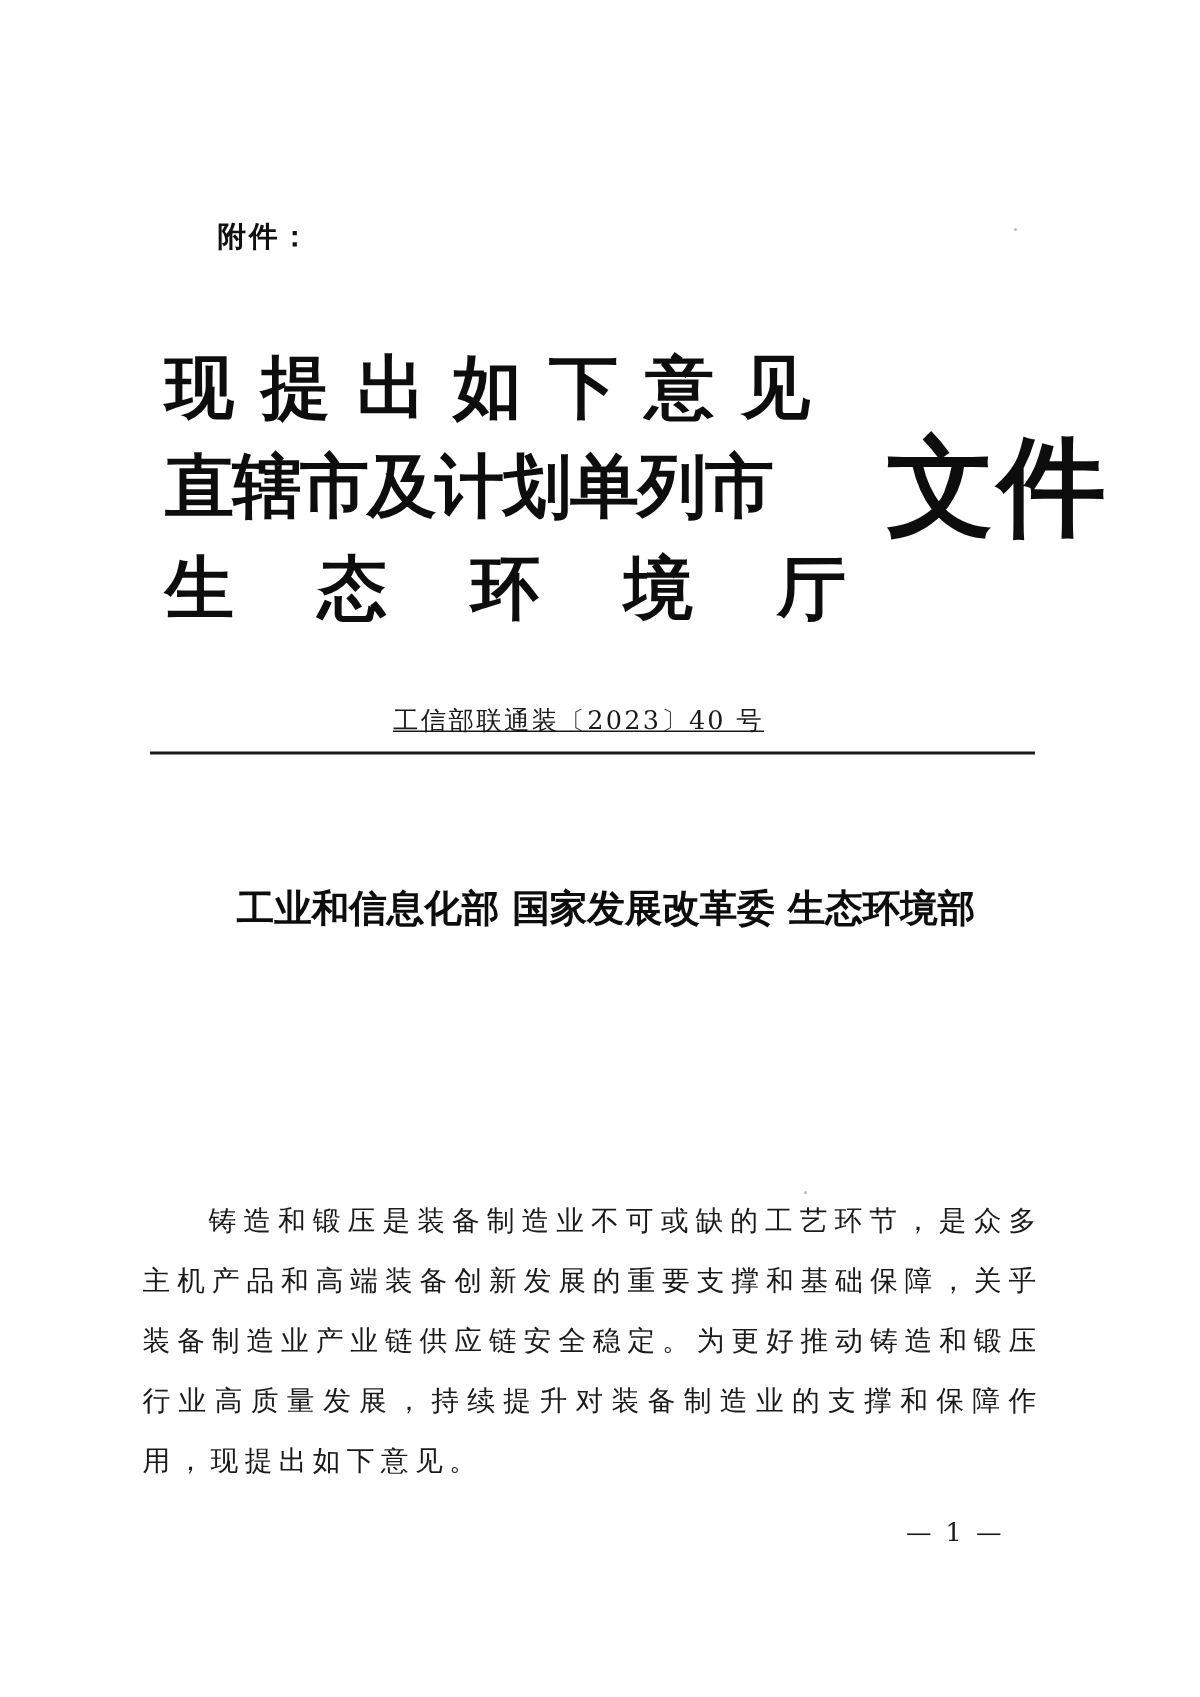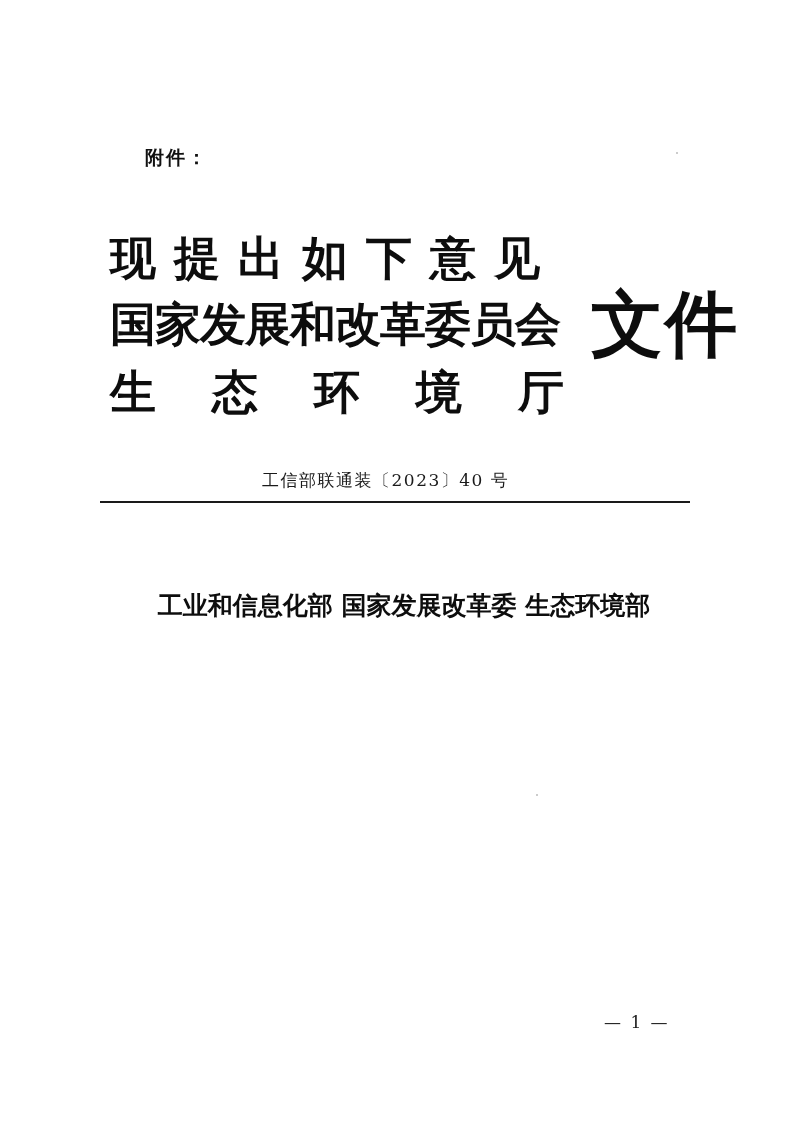--- a/index.html
+++ b/index.html
@@ -62,20 +62,21 @@
     }
     .doc-number {
       position: absolute;
       left: 262px;
       top: 469px;
       font-family: "DejaVu Serif", serif;
       font-size: 17px;
       letter-spacing: 1.5px;
       color: #1a1a1a;
       white-space: nowrap;
+      text-decoration: underline;
     }
     .separator {
       position: absolute;
       left: 100px;
       top: 501px;
       width: 590px;
       height: 2px;
       background: #1a1a1a;
     }
     .doc-title {
@@ -129,30 +130,31 @@
   </style>
 </head>
 <body>
 
 <div class="page">
 
   <div class="attachment-label">附件：</div>
 
   <div class="issuers">
     <div class="issuer-line l1">现提出如下意见</div>
-    <div class="issuer-line l2">国家发展和改革委员会</div>
+    <div class="issuer-line l2">直辖市及计划单列市</div>
     <div class="issuer-line l3">生态环境厅</div>
     <div class="doc-word">文件</div>
   </div>
 
   <div class="doc-number">工信部联通装〔2023〕40 号</div>
 
   <div class="separator"></div>
 
   <div class="doc-title t1">工业和信息化部 国家发展改革委 生态环境部</div>
 
 
+  <div class="body-text paragraph">铸造和锻压是装备制造业不可或缺的工艺环节，是众多主机产品和高端装备创新发展的重要支撑和基础保障，关乎装备制造业产业链供应链安全稳定。为更好推动铸造和锻压行业高质量发展，持续提升对装备制造业的支撑和保障作用，现提出如下意见。</div>
 
   <div class="page-number">— 1 —</div>
 
   <div class="speck" style="left:676px; top:152px;"></div>
   <div class="speck" style="left:536px; top:794px;"></div>
 </div>
 
 </body></html>

